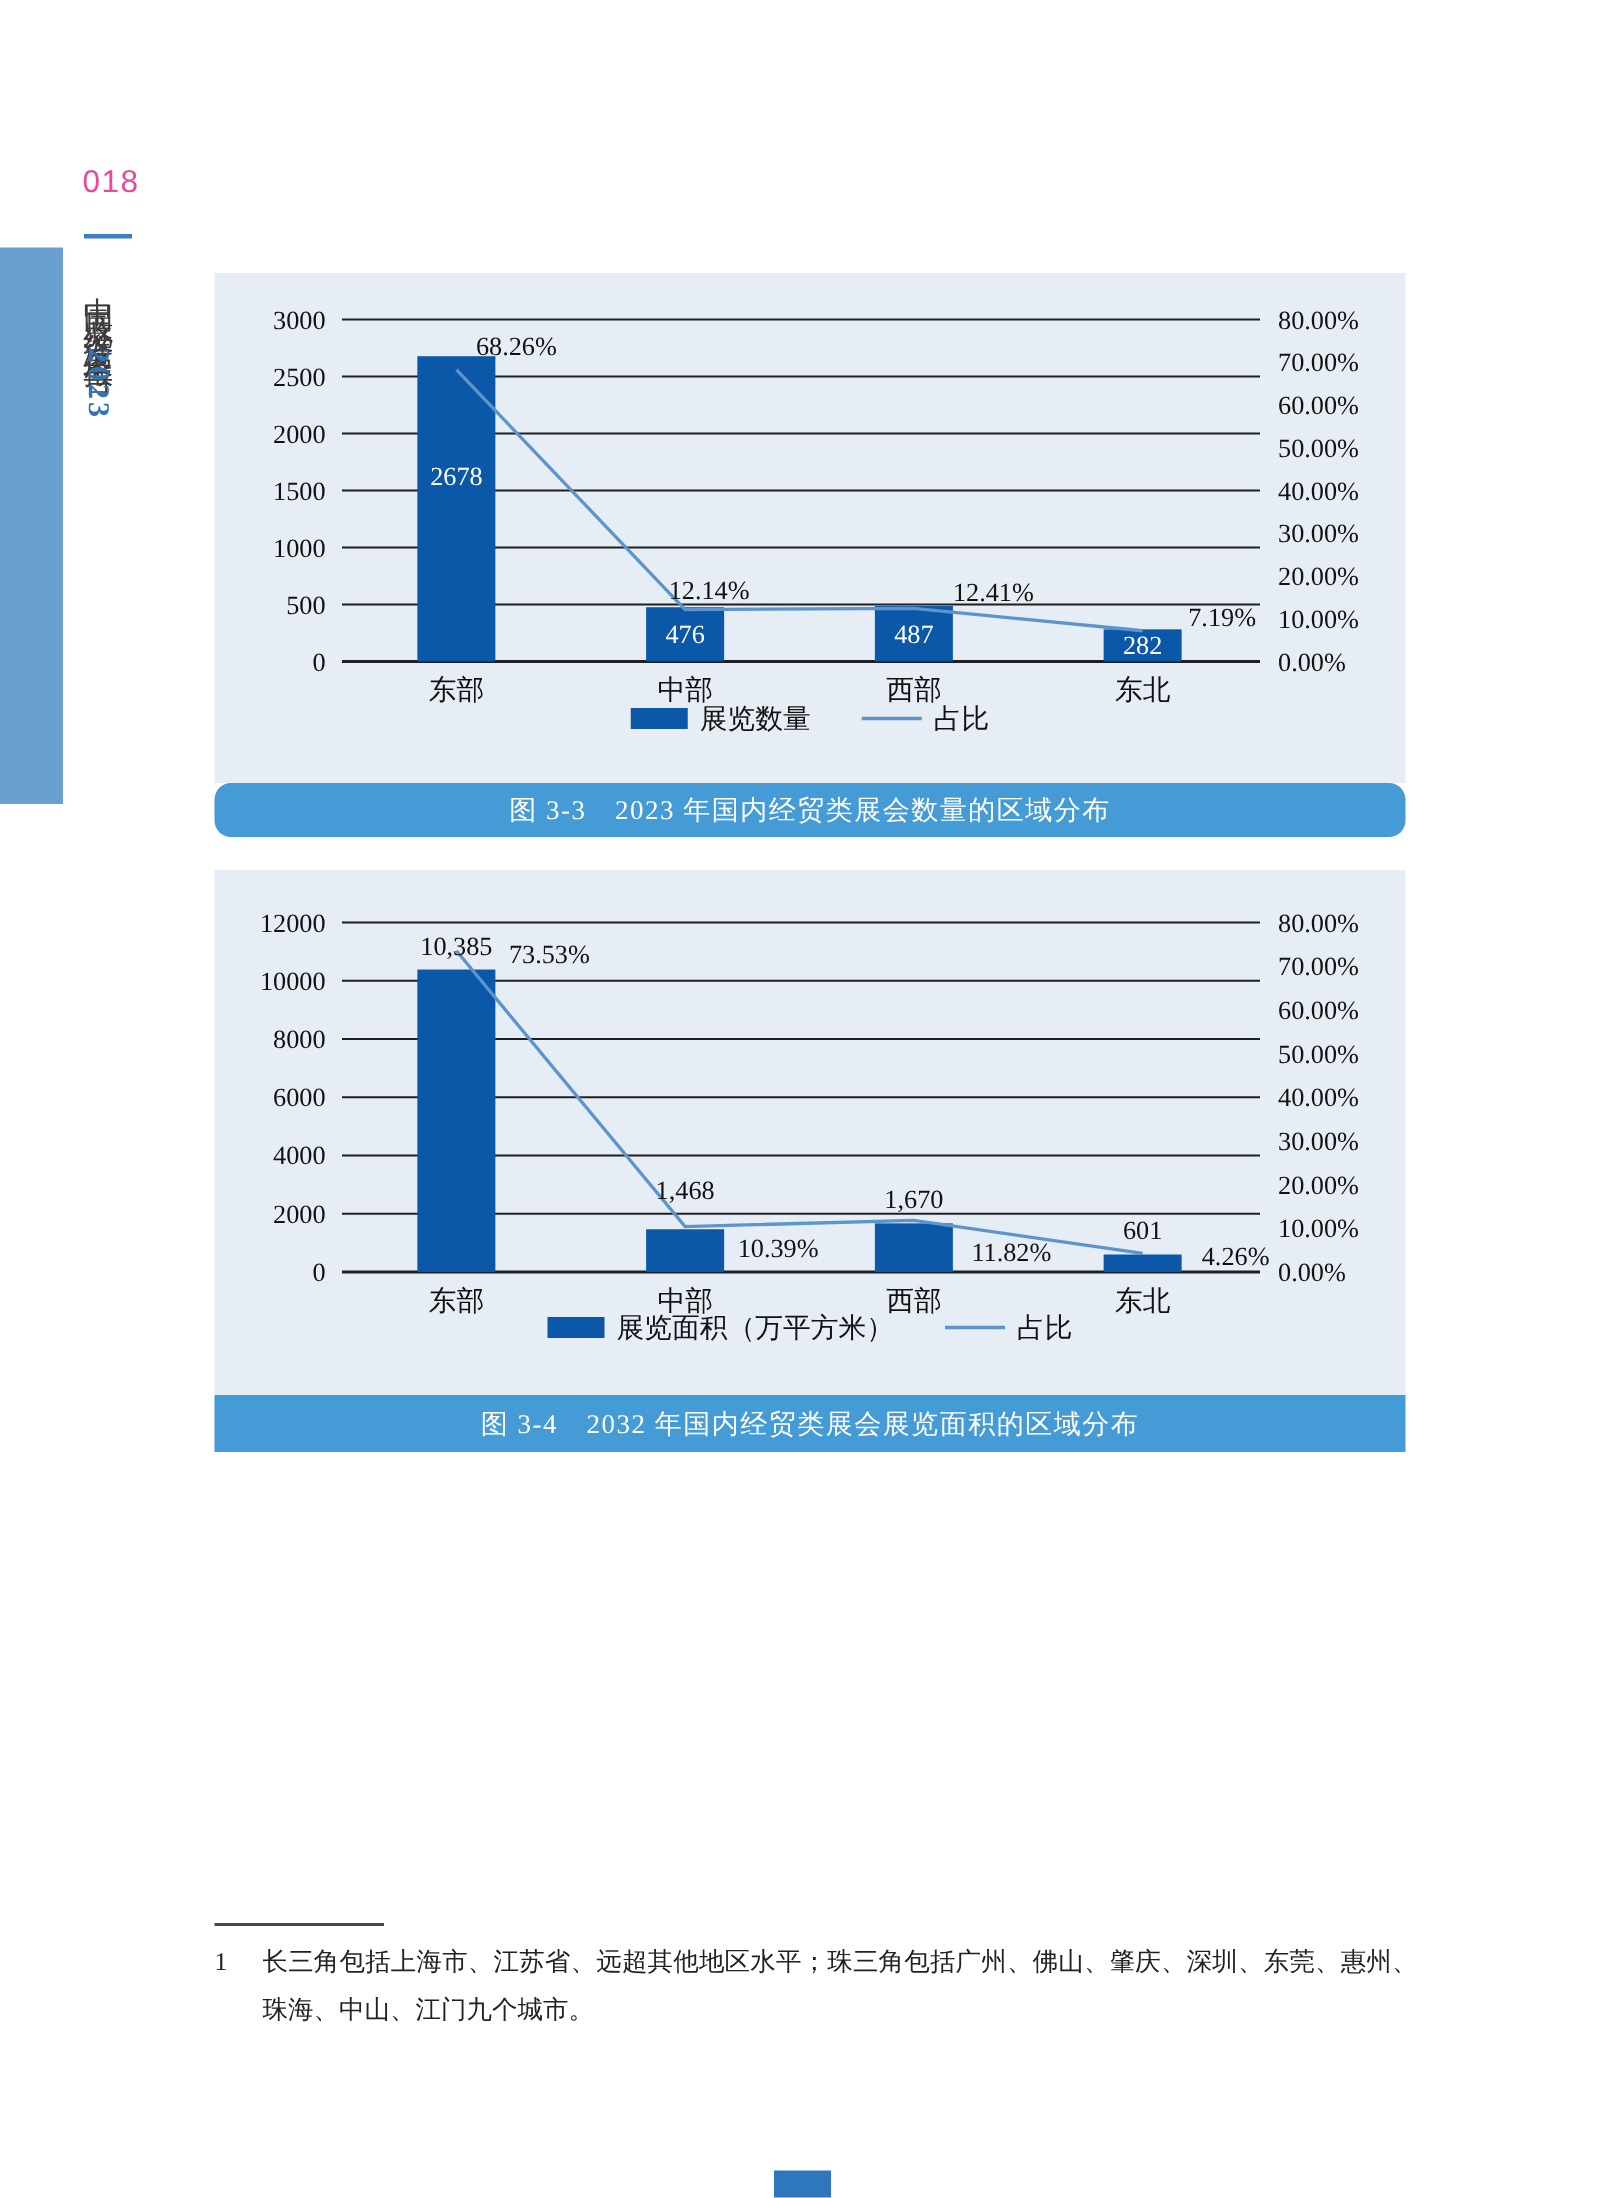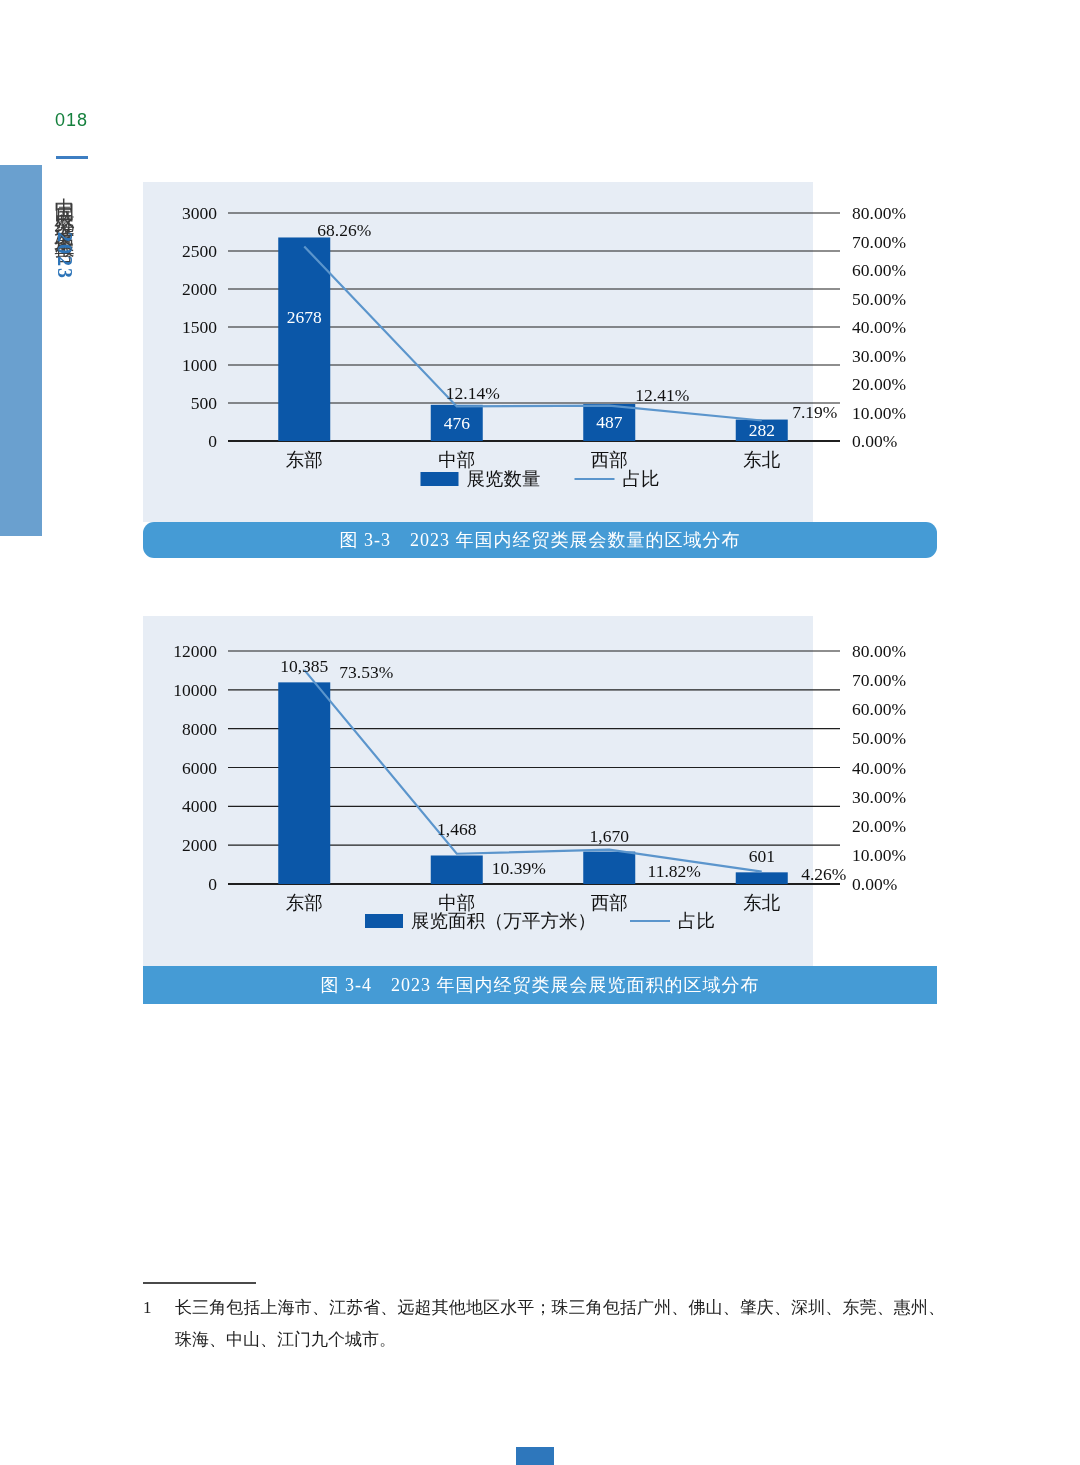--- a/index.html
+++ b/index.html
@@ -2,38 +2,38 @@
 <html style="--bar: #0b57a8; --line: #5b95cc; --panel-bg: #e7edf5; --caption-bar: #459bd5; --sidebar-bar: #6aa0cf; --accent: #2d74b8;"><head>
 <meta charset="utf-8">
 <style>
   * { margin:0; padding:0; box-sizing:border-box; }
   html,body { width:1080px; height:1465px; background:#ffffff;
     font-family:"Liberation Serif","DejaVu Serif",serif; color:#1c1c1c; }
   .abs { position:absolute; }
 
   
   #sidebar-bar { left:0; top:165px; width:42px; height:371px; background:var(--sidebar-bar); }
-  #page-number { left:55px; top:110px; font-size:18px; color:#15803d; letter-spacing:1px;
+  #page-number { left:55px; top:110px; font-size:21px; color:#ec4899; letter-spacing:1px;
     font-family:"Liberation Sans","DejaVu Sans",sans-serif; }
   #page-number-rule { left:56px; top:156px; width:32px; height:3px; background:#3d7ec2; }
   #side-title { left:52px; top:182px; height:360px; writing-mode:vertical-rl;
     text-orientation:upright; font-size:20px; color:#3c3c3c; letter-spacing:5px; }
   #side-title .year { text-orientation:mixed; color:var(--accent); font-weight:bold;
     letter-spacing:2px; font-size:20px; }
 
   
   .figure { left:143px; width:794px; }
-  .panel { width:670px; background:var(--panel-bg); }
+  .panel { width:794px; background:var(--panel-bg); }
   .caption-bar { width:794px; background:var(--caption-bar); color:#ffffff;
     font-size:18px; display:flex; align-items:center; justify-content:center;
     letter-spacing:1px; }
   #figure-1 { top:182px; }
   #figure-1 .panel { height:340px; }
   #figure-1 .caption-bar { height:36px;border-radius:11px; }
-  #figure-2 { top:616px;text-align:right; }
+  #figure-2 { top:580px;text-align:right; }
   #figure-2 .panel { height:350px; }
   #figure-2 .caption-bar { height:38px; }
   svg text { font-family:"Liberation Serif","DejaVu Serif",serif; }
 
   
   #body-text { left:143px; top:1026px; width:802px; font-size:20.5px; line-height:38px;
     text-align:justify; }
   #body-text p { text-indent:2em; margin-bottom:4px; }
   #body-text sup { font-size:13px; }
 
@@ -148,21 +148,21 @@
         <text x="161.25" y="293" text-anchor="middle" font-size="18.5" fill="#111">东部</text>
         <text x="313.75" y="293" text-anchor="middle" font-size="18.5" fill="#111">中部</text>
         <text x="466.25" y="293" text-anchor="middle" font-size="18.5" fill="#111">西部</text>
         <text x="618.75" y="293" text-anchor="middle" font-size="18.5" fill="#111">东北</text>
         <rect x="222" y="298" width="38" height="14" fill="#0b57a8"></rect>
         <text x="268" y="311" font-size="18.5" fill="#111">展览面积（万平方米）</text>
         <line x1="487" y1="305" x2="527" y2="305" stroke="#5b95cc" stroke-width="2.2"></line>
         <text x="535" y="311" font-size="18.5" fill="#111">占比</text>
       </svg>
   </div>
-  <div class="caption-bar">图 3-4　2023 年国内经贸类展会展览面积的区域分布</div>
+  <div class="caption-bar">图 3-4　2032 年国内经贸类展会展览面积的区域分布</div>
 </div>
 
 <div class="abs" id="body-text">
 </div>
 
 <div class="abs" id="footnote-rule"></div>
 <div class="abs" id="footnote">
   <span class="marker">1</span>
   <span class="ftext">长三角包括上海市、江苏省、远超其他地区水平；珠三角包括广州、佛山、肇庆、深圳、东莞、惠州、珠海、中山、江门九个城市。</span>
 </div>

